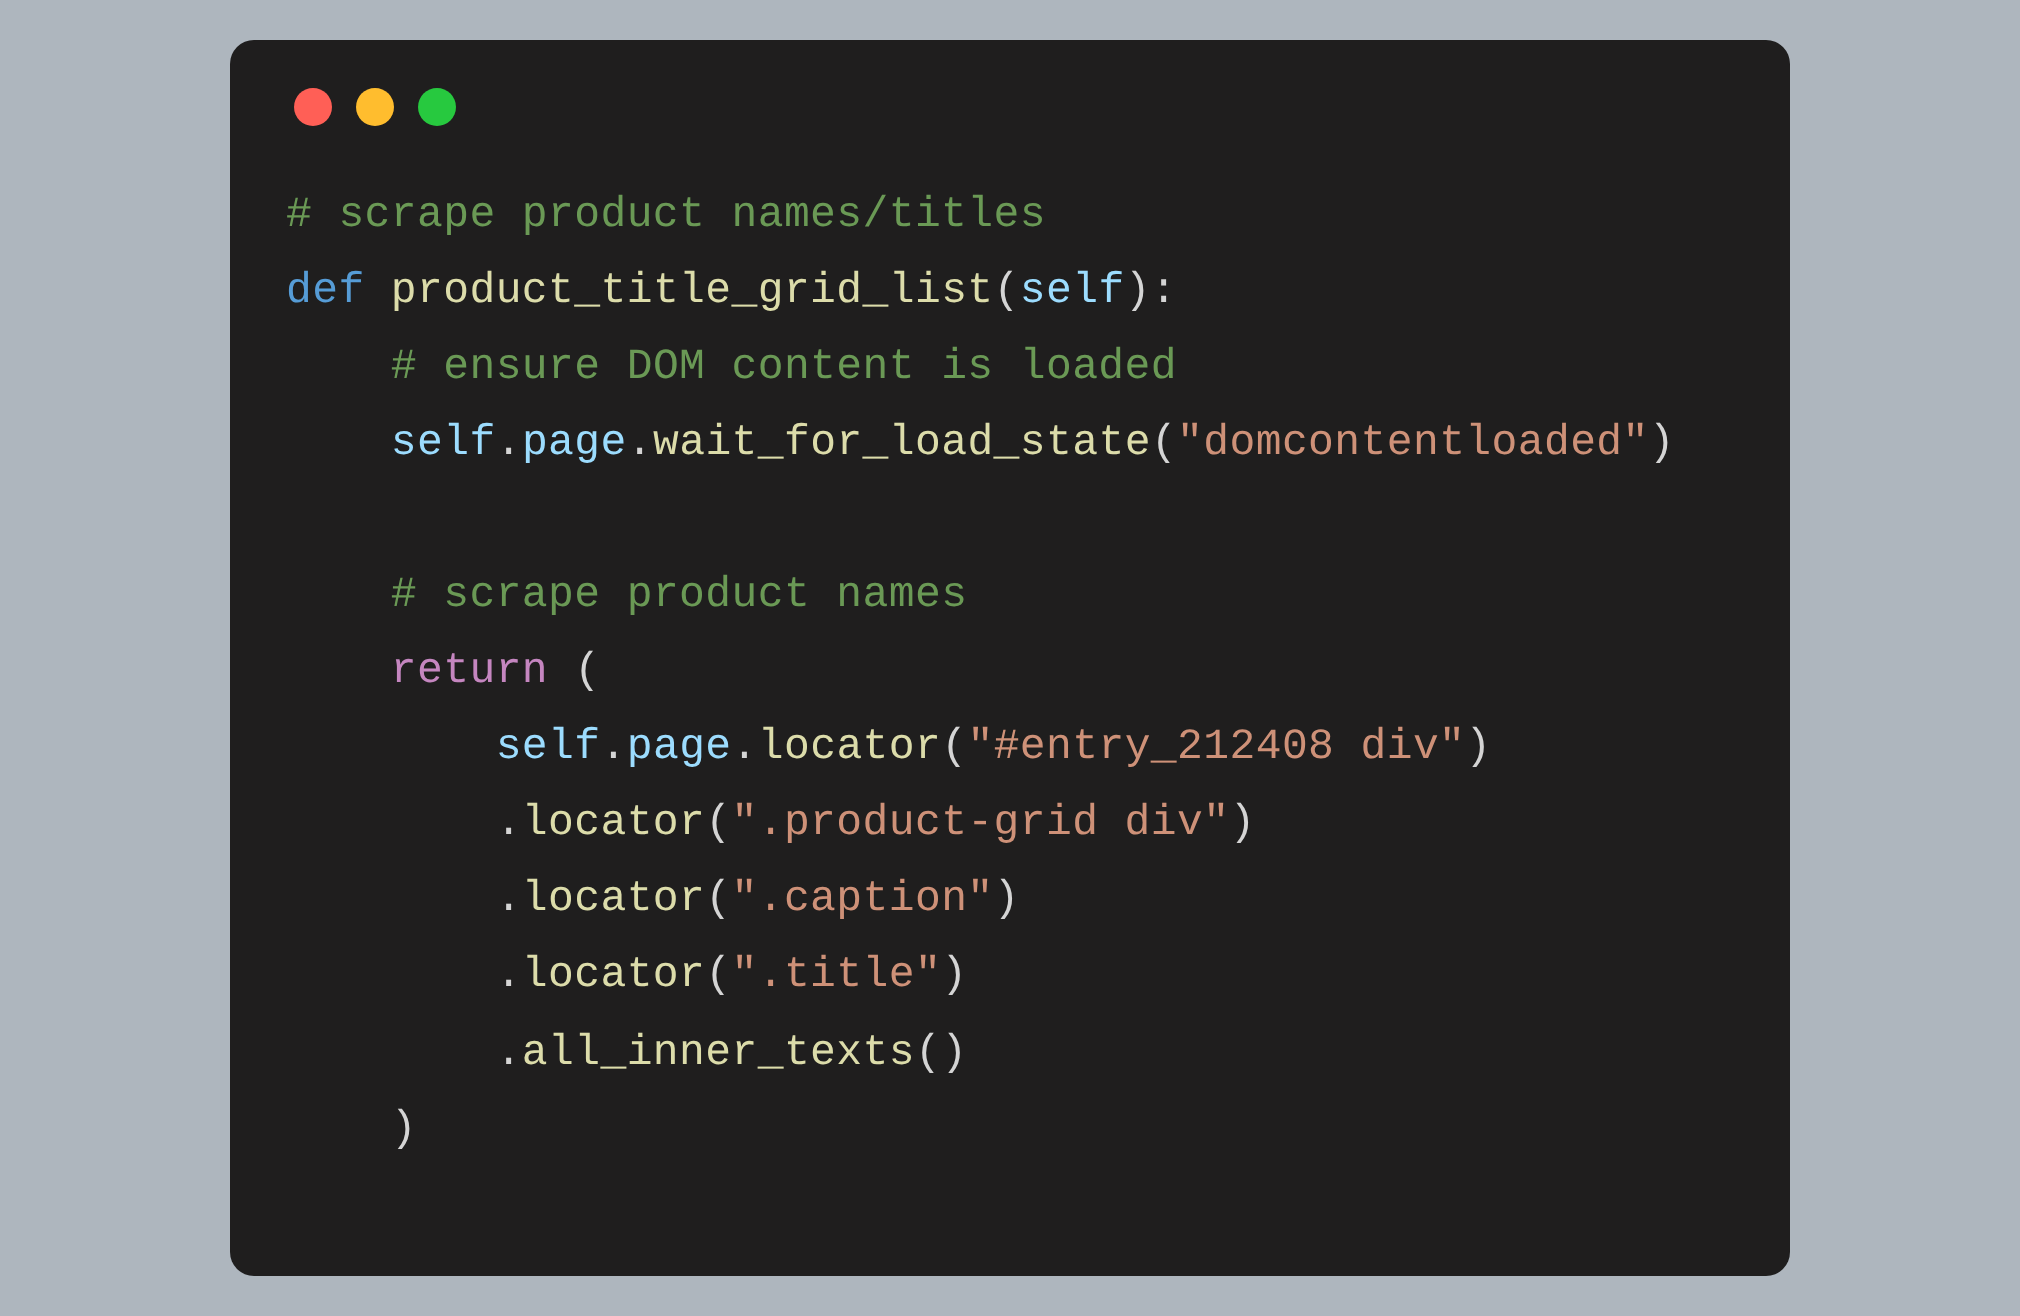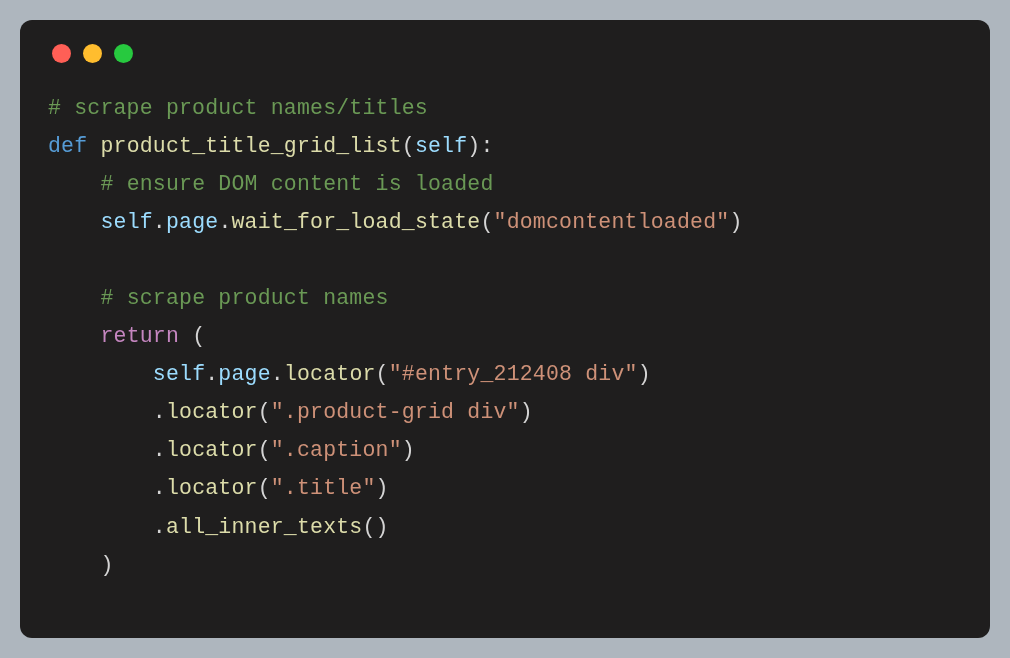--- a/index.html
+++ b/index.html
@@ -11,21 +11,21 @@
       background: #aeb6be;
       width: 1010px;
       height: 658px;
       display: flex;
       align-items: center;
       justify-content: center;
       font-family: "SF Mono", "Menlo", "Consolas", "Courier New", monospace;
     }
     .window {
       background: #1f1e1e;
-      width: 970px;
+      width: 780px;
       height: 618px;
       border-radius: 12px;
       padding: 24px 28px;
       position: relative;
     }
     .traffic-lights {
       display: flex;
       gap: 12px;
       margin-bottom: 26px;
       margin-left: 4px;

